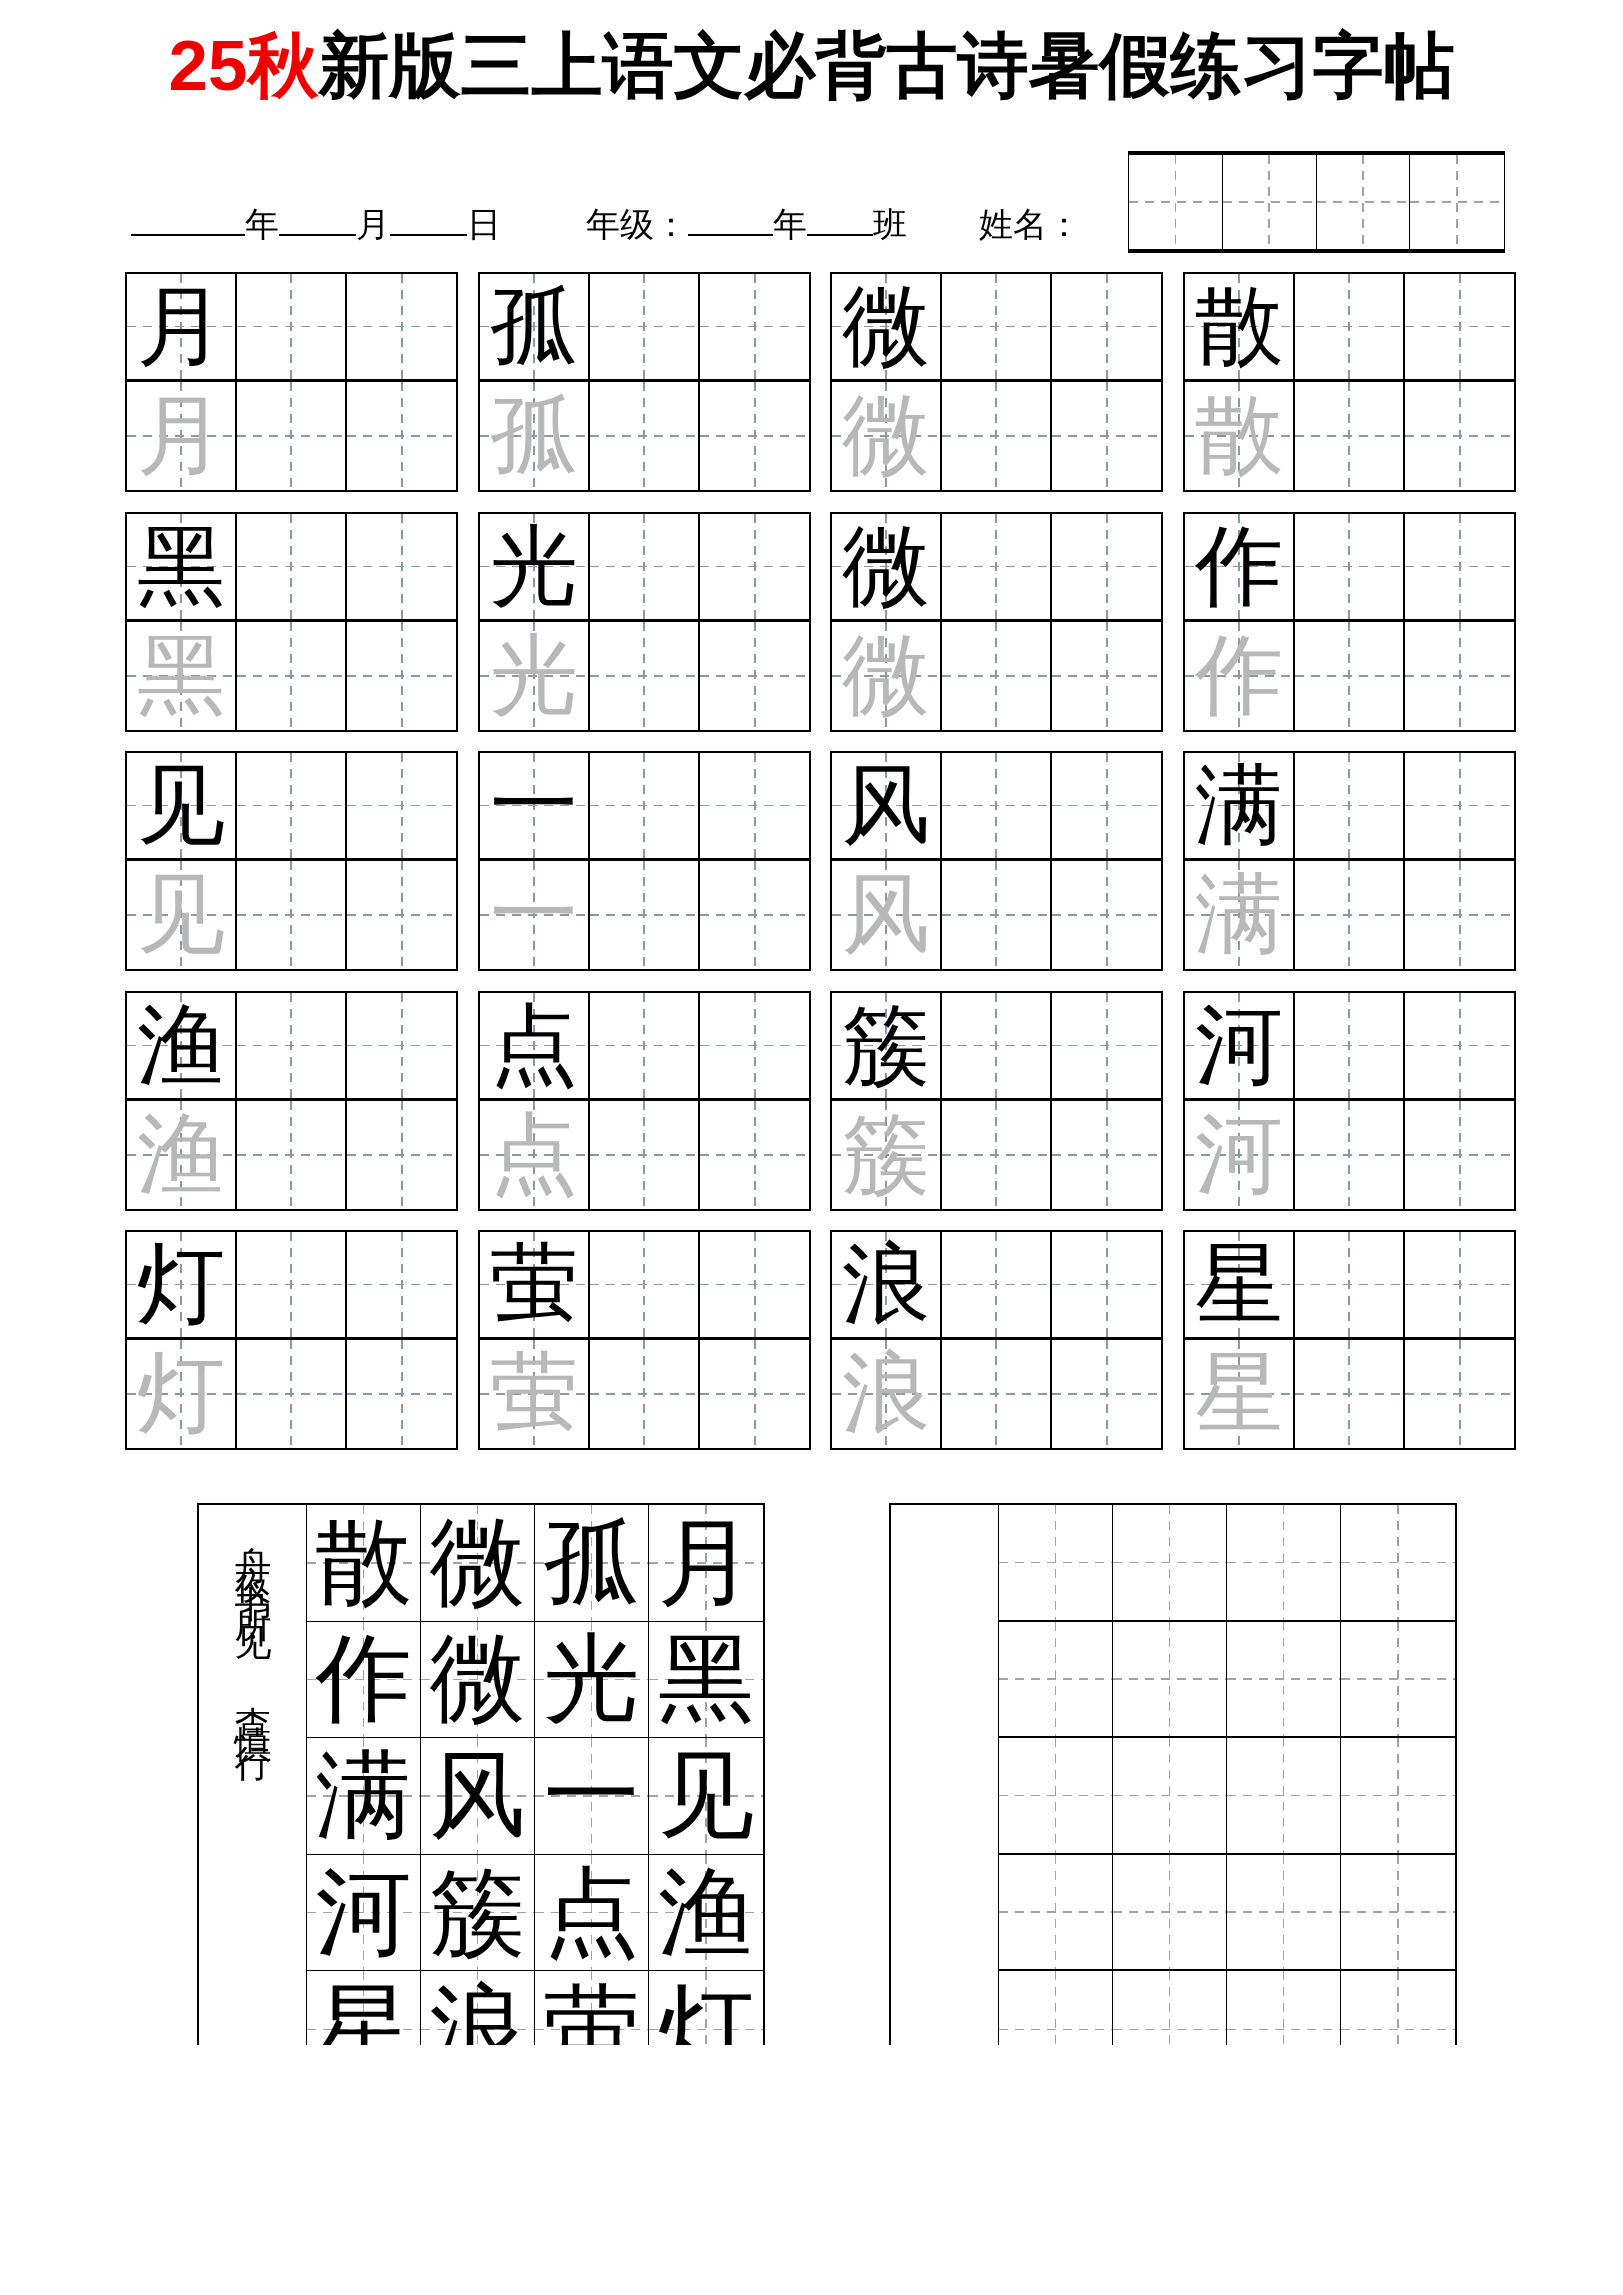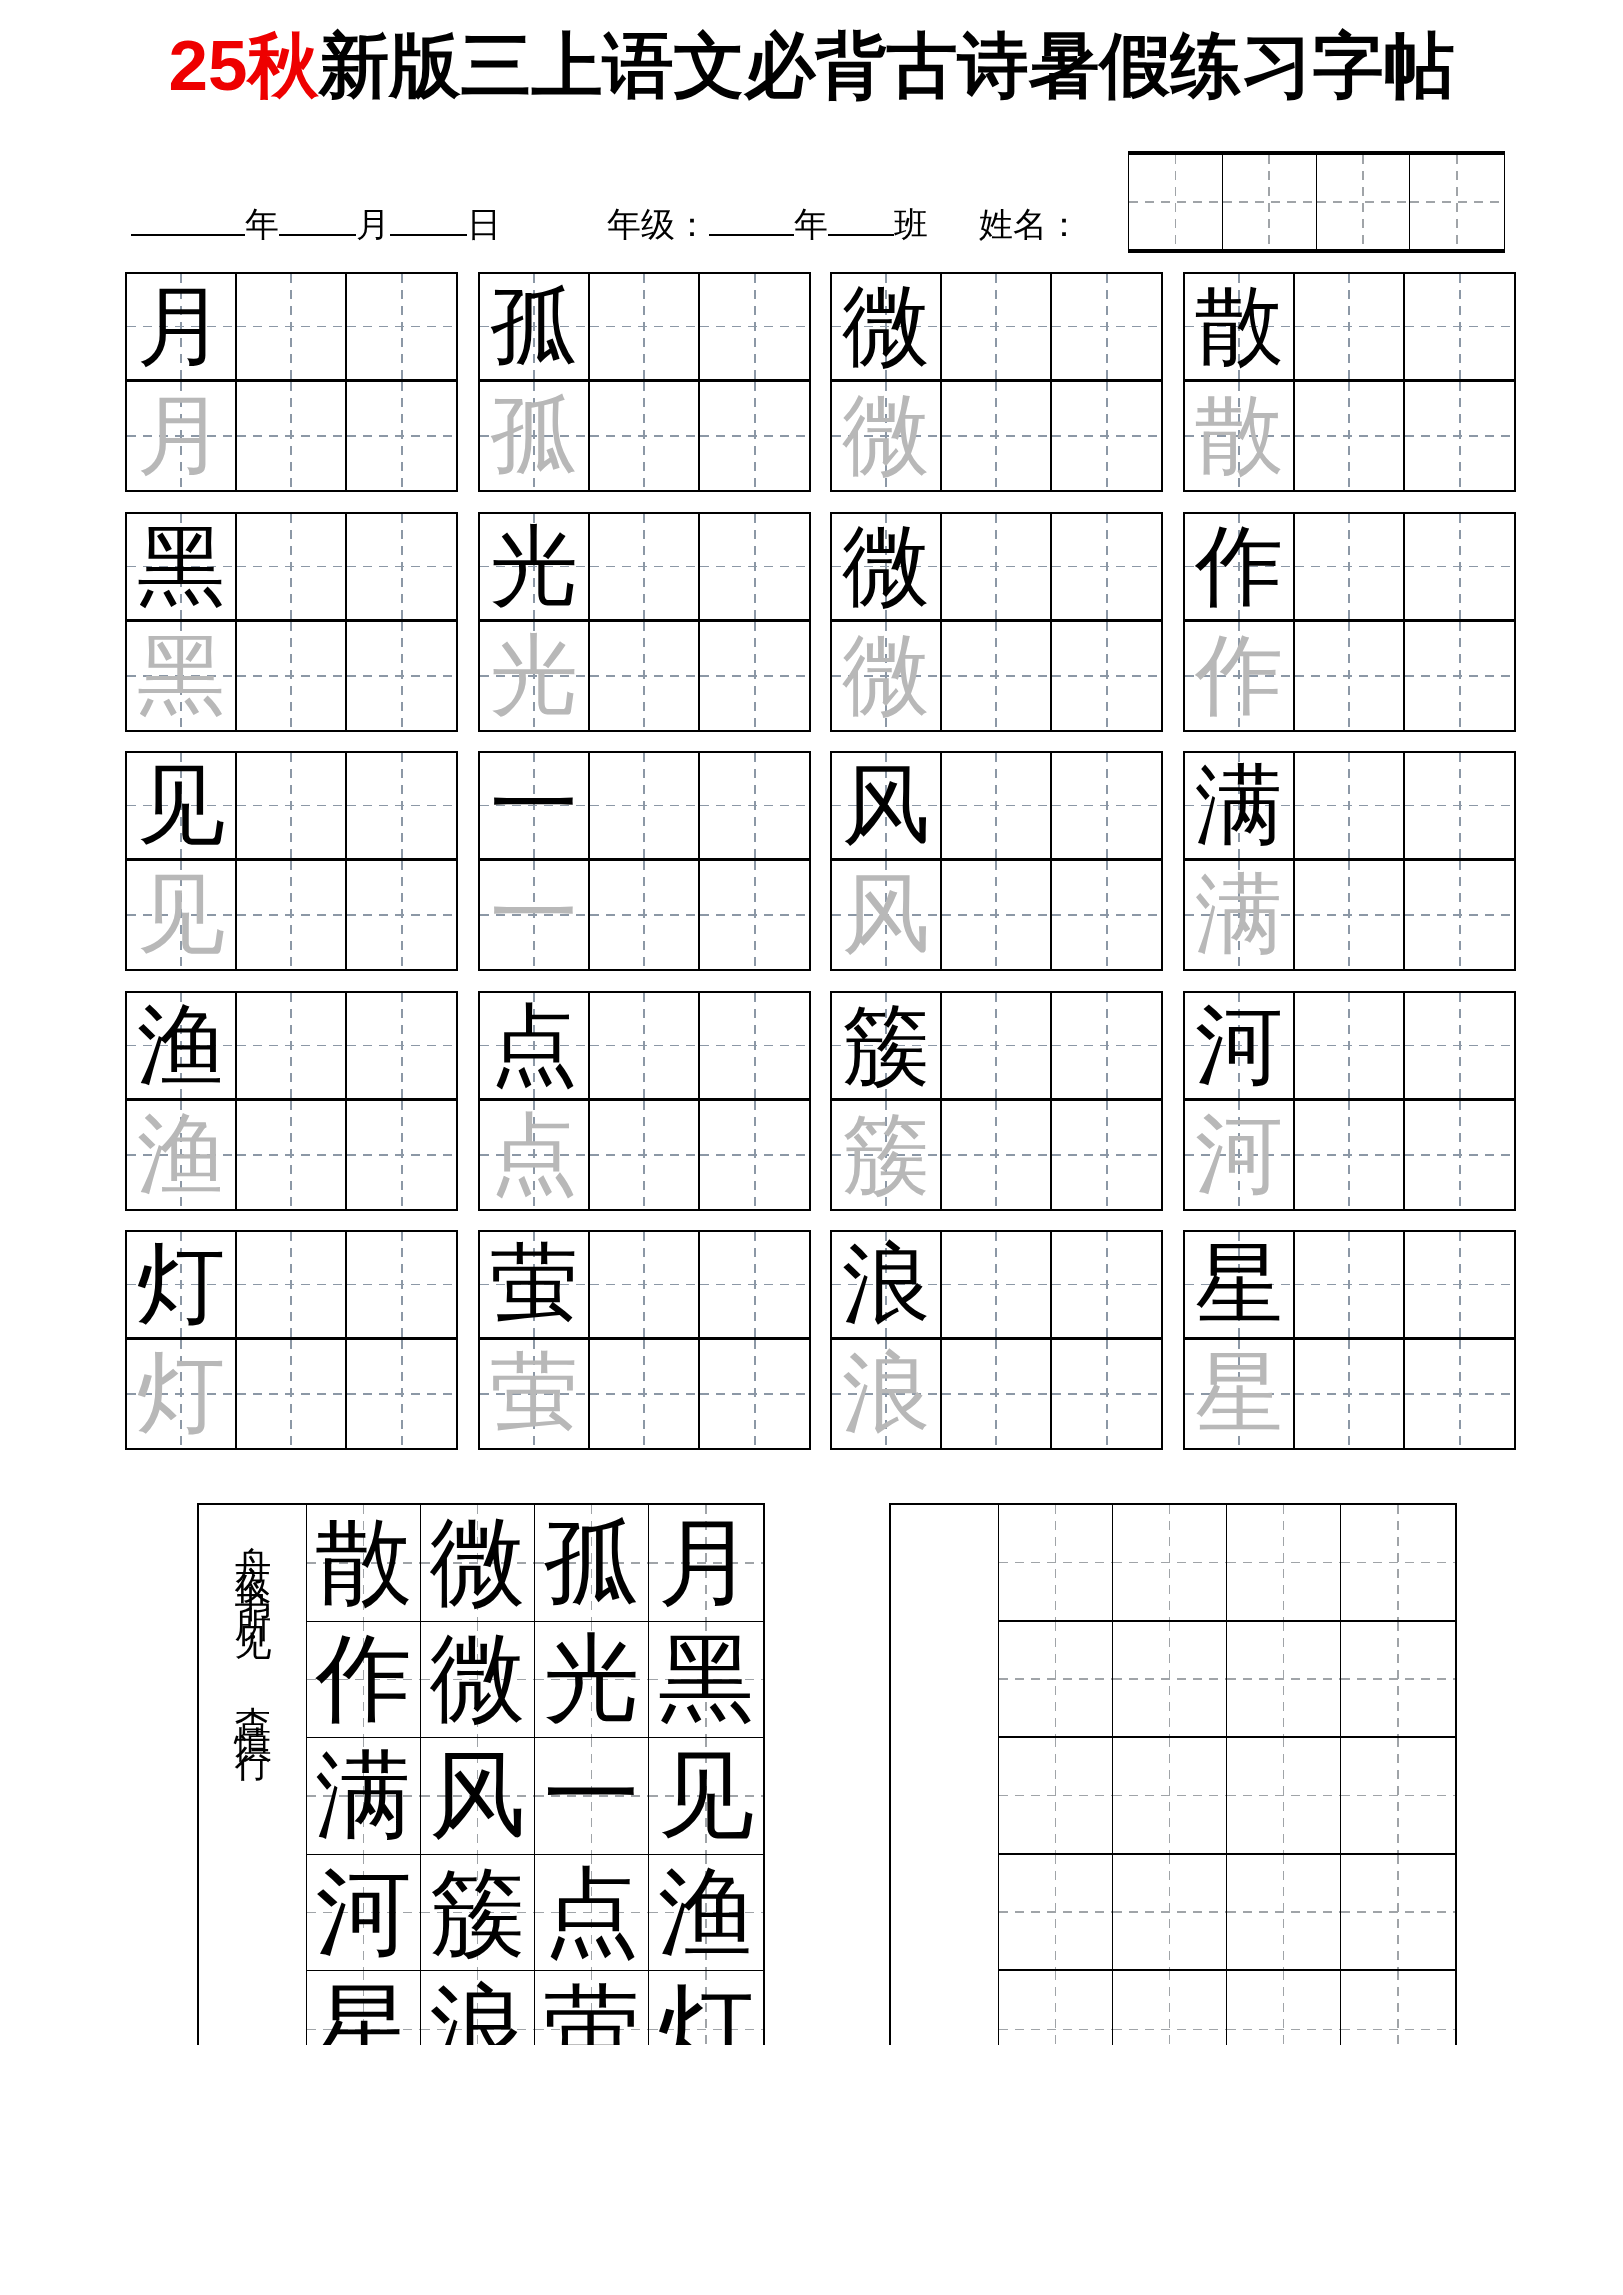--- a/index.html
+++ b/index.html
@@ -72,21 +72,21 @@
 
 <div class="page">
 
   <div class="title">
     <span class="hl">25秋</span><span>新版三上语文必背古诗暑假练习字帖</span>
   </div>
 
   <div class="hdr" style="left:131px;">
     <span class="blank b150"></span><span>年</span><span class="blank b100"></span><span>月</span><span class="blank b100"></span><span>日</span>
   </div>
-  <div class="hdr" style="left:607px;">
+  <div class="hdr" style="left:586px;">
     <span>年级：</span><span class="blank b110"></span><span>年</span><span class="blank b85"></span><span>班</span>
   </div>
   <div class="hdr" style="left:979px;">姓名：</div>
 
   <div class="name-grid" id="name-grid">
       <div class="ncell">
         <div class="vdash"></div>
         <div class="hdash"></div>
       </div>
       <div class="ncell">

